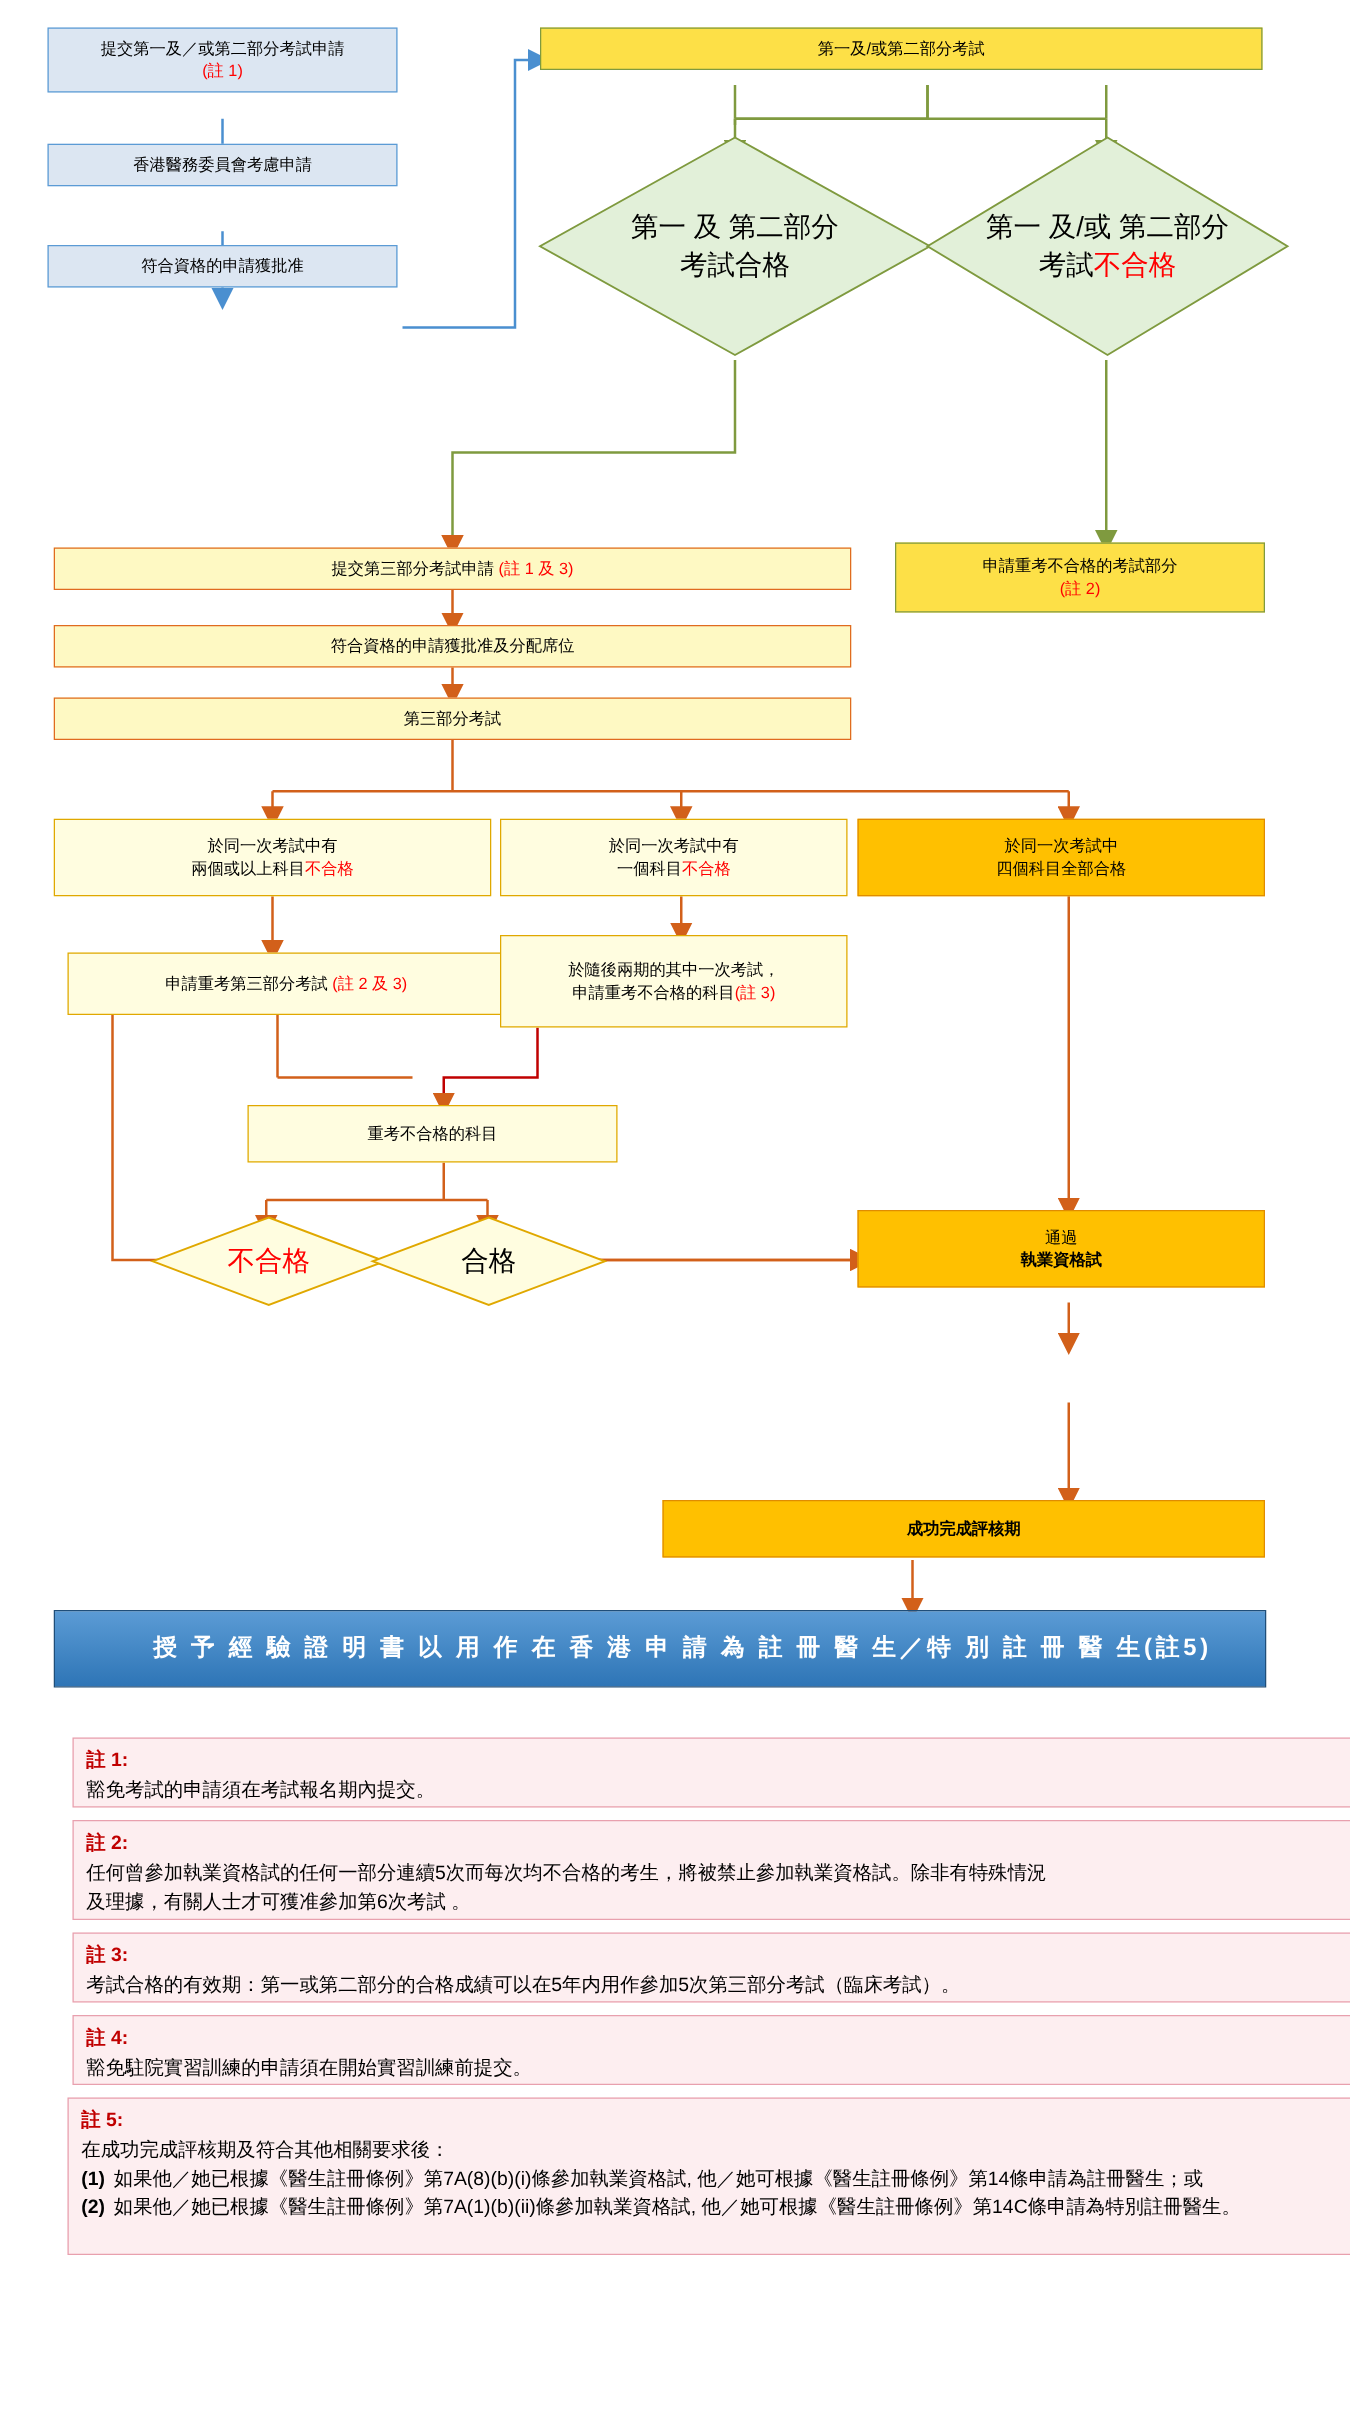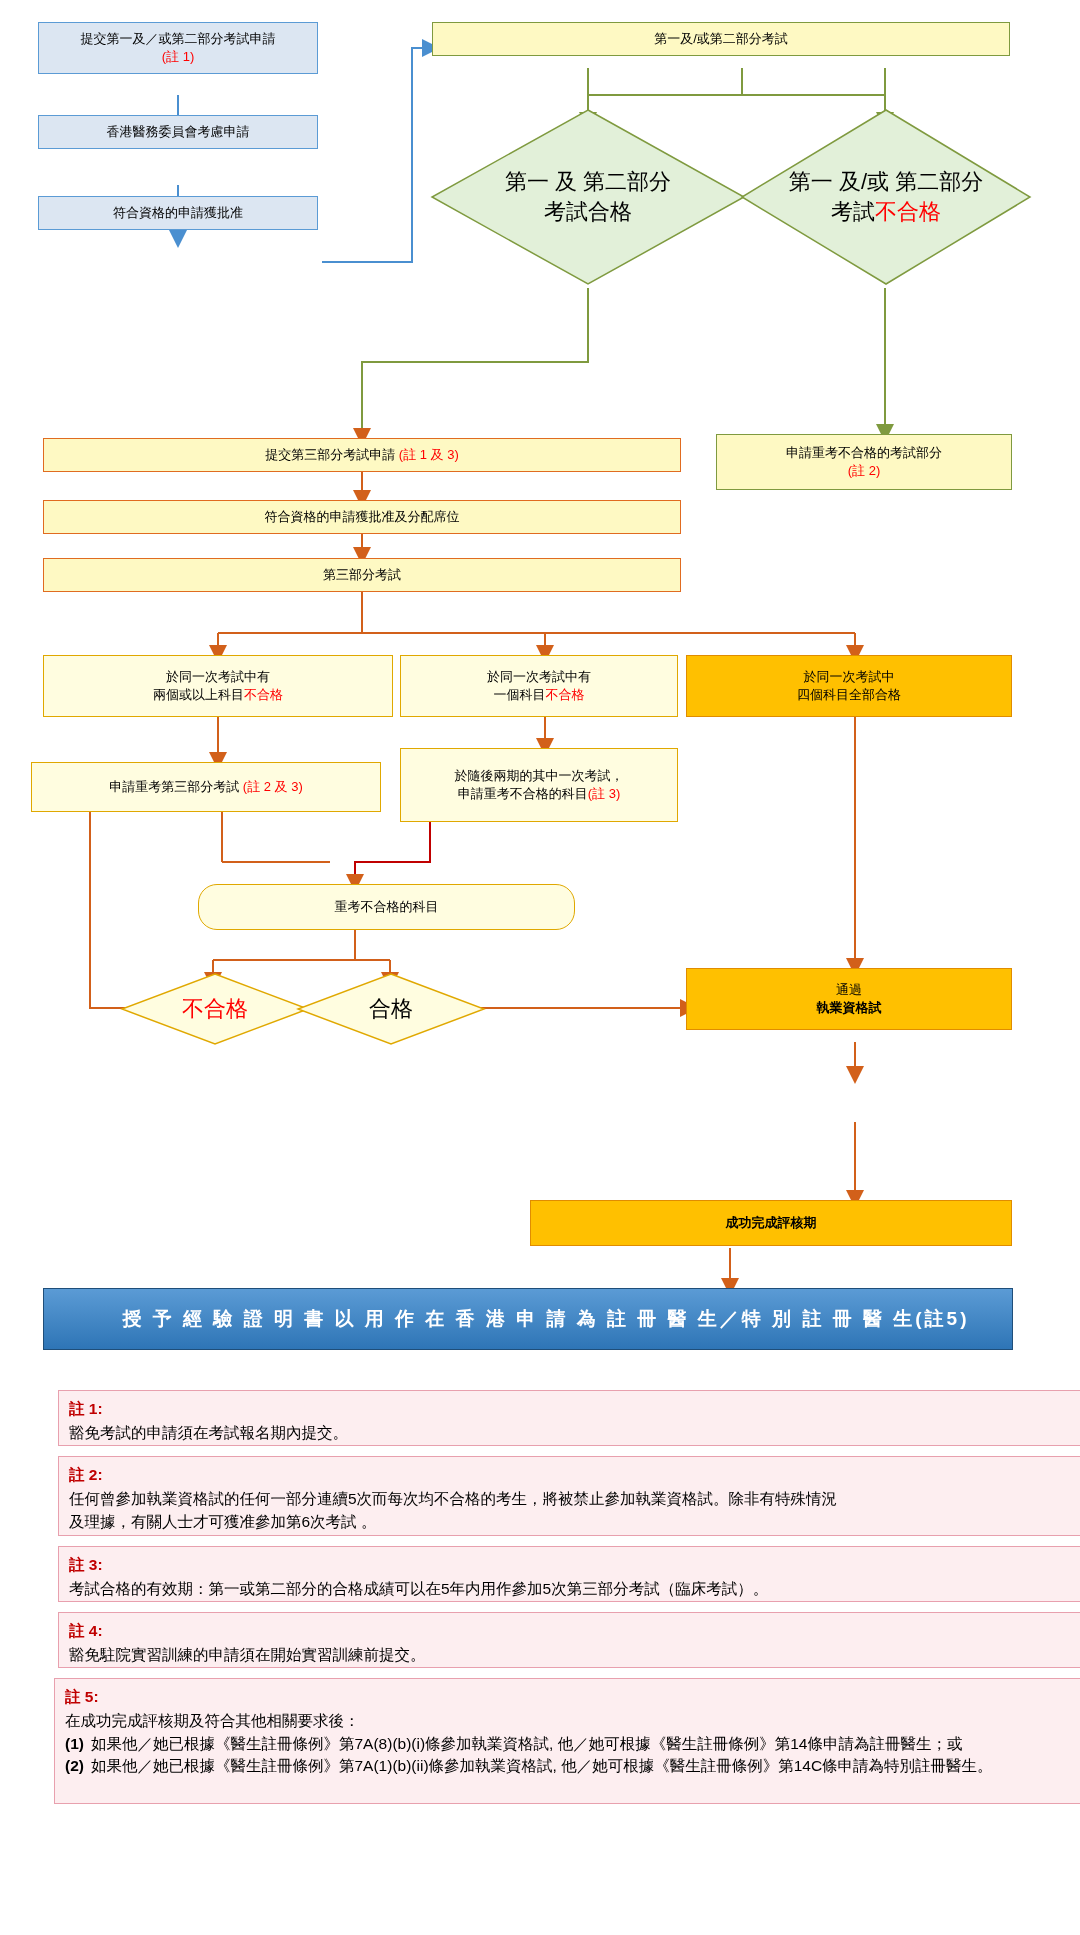--- a/index.html
+++ b/index.html
@@ -28,21 +28,21 @@
     text-align: center;
     line-height: 1.35;
     font-size: 13px;
     color: #000;
   }
   .blue {
     background: #dce6f2;
     border: 1px solid #5b9bd5;
   }
   .green {
-    background: #fef9c3;
+    background: #fde047;
     border: 1px solid #7f9a3f;
     align-items: center;
   }
   .peach {
     background: #fef9c3;
     border: 1px solid #e06b20;
   }
   .lightyellow {
     background: #fffde0;
     border: 1px solid #e0a800;
@@ -283,35 +283,35 @@
     </div>
   </div>
 
   <div class="box gold" style="left:686px; top:655px; width:326px; height:62px;">
     <div>
       <span>於同一次考試中</span><br>
       <span>四個科目全部</span><span>合格</span>
     </div>
   </div>
 
-  <div class="box lightyellow" style="left:31px; top:762px; width:350px; height:50px;">
+  <div class="box lightyellow" style="left:54px; top:762px; width:350px; height:50px;">
     <span>
       <span>申請重考第三部分考試</span>
       <span class="red">(註 2 及 3)</span>
     </span>
   </div>
 
   <div class="box lightyellow" style="left:400px; top:748px; width:278px; height:74px;">
     <div>
       <span>於隨後兩期的其中一次考試，</span><br>
       <span>申請重考不合格的科目</span><span class="red">(註 3)</span>
     </div>
   </div>
 
-  <div class="box lightyellow" style="left:198px; top:884px; width:377px; height:46px;border-radius:19px;">
+  <div class="box lightyellow" style="left:198px; top:884px; width:296px; height:46px;">
     <span>重考不合格的科目</span>
   </div>
 
   <div class="diamond-wrap" style="left:120px; top:972px; width:190px; height:74px;">
     <svg width="190" height="74" viewBox="0 0 190 74">
       <polygon points="95,2 188,37 95,72 2,37" fill="#fffde0" stroke="#e0a800" stroke-width="1.5"></polygon>
     </svg>
     <div class="diamond-label">
       <span class="red">不合格</span>
     </div>

